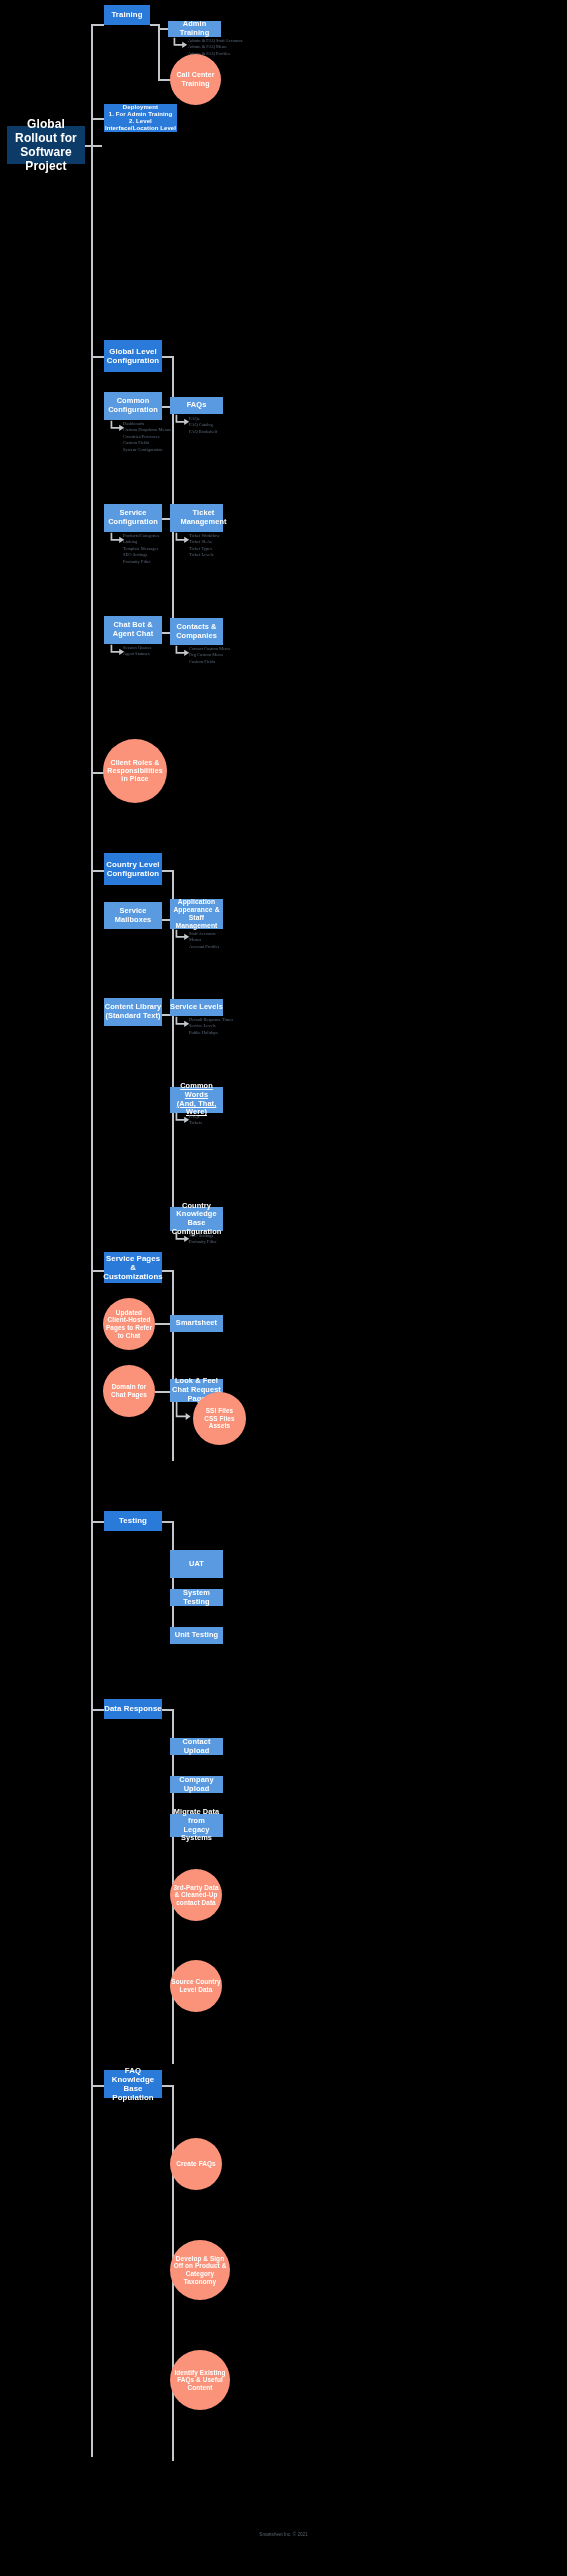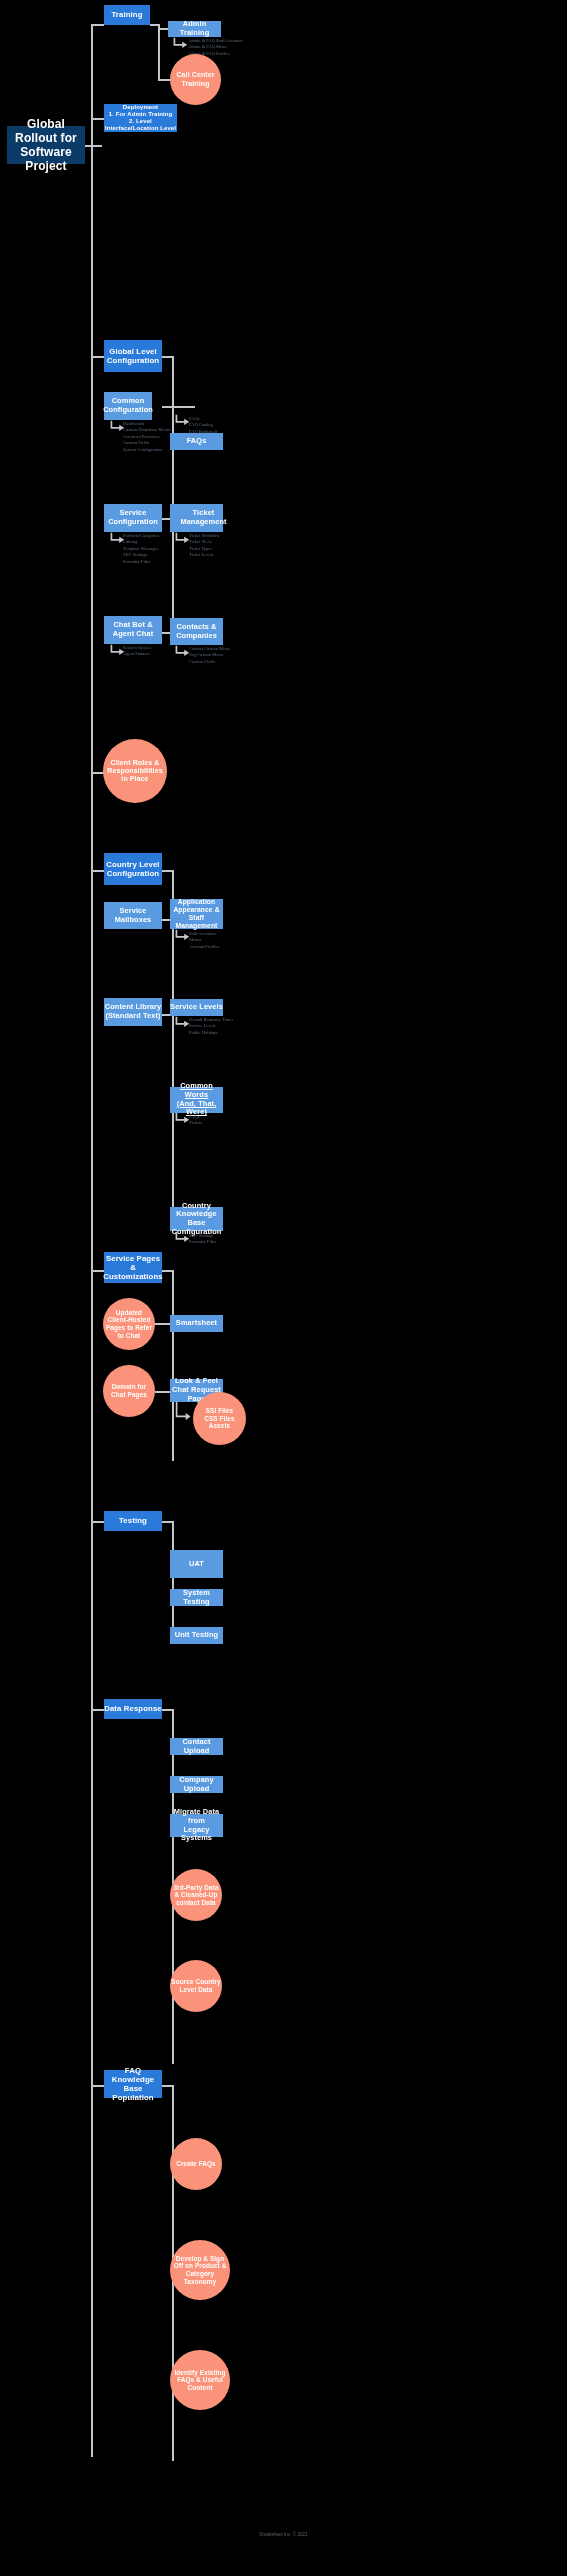--- a/index.html
+++ b/index.html
@@ -113,37 +113,37 @@
 1. For Admin Training
 2. Level Interface/Location Level</div>
 
   <div class="ln ln-h" style="left:91px; top:356px; width:12.8px;"></div>
   <div class="node lvl1" style="left: 104px; top: 340px; width: 58px; height: 32px; white-space: pre-line;">Global Level
 Configuration</div>
 
   <div class="ln ln-v" style="left:172px; top:356px; height:278px;"></div>
   <div class="ln ln-h" style="left:162px; top:356px; width:12px;"></div>
 
-  <div class="node lvl2" style="left: 104px; top: 392px; width: 48px; height: 28px; white-space: pre-line;">Common
+  <div class="node lvl2" style="left: 104px; top: 392px; width: 58px; height: 28px; white-space: pre-line;">Common
 Configuration</div>
   <div class="ln ln-h" style="left:162px; top:406px; width:12px;"></div>
   <div class="elbow" style="left:110px; top:420px;">
     <svg width="17" height="12.8" viewBox="0 0 24 18">
       <path d="M2 1 L2 11 L16 11" fill="none" stroke="#c3c7cb" stroke-width="2.4"></path>
       <path d="M13 6.5 L20 11 L13 15.5 Z" fill="#c3c7cb"></path>
     </svg>
   </div>
   <div class="sublist" style="left:123px; top:421px;">Dashboards
 Custom Dropdown Menus
 Countries/Provinces
 Custom Fields
 System Configuration</div>
 
   <div class="ln ln-h" style="left:172px; top:406px; width:23px;"></div>
-  <div class="node lvl2" style="left:170px; top:397px; width:53px; height:17px;margin-top:36px;">FAQs</div>
+  <div class="node lvl2" style="left:170px; top:397px; width:53px; height:17px;">FAQs</div>
   <div class="elbow" style="left:175px; top:414px;">
     <svg width="17" height="12.8" viewBox="0 0 24 18">
       <path d="M2 1 L2 11 L16 11" fill="none" stroke="#c3c7cb" stroke-width="2.4"></path>
       <path d="M13 6.5 L20 11 L13 15.5 Z" fill="#c3c7cb"></path>
     </svg>
   </div>
   <div class="sublist" style="left:189px; top:416px;">FAQs
 FAQ Catalog
 FAQ Bookshelf</div>
 

